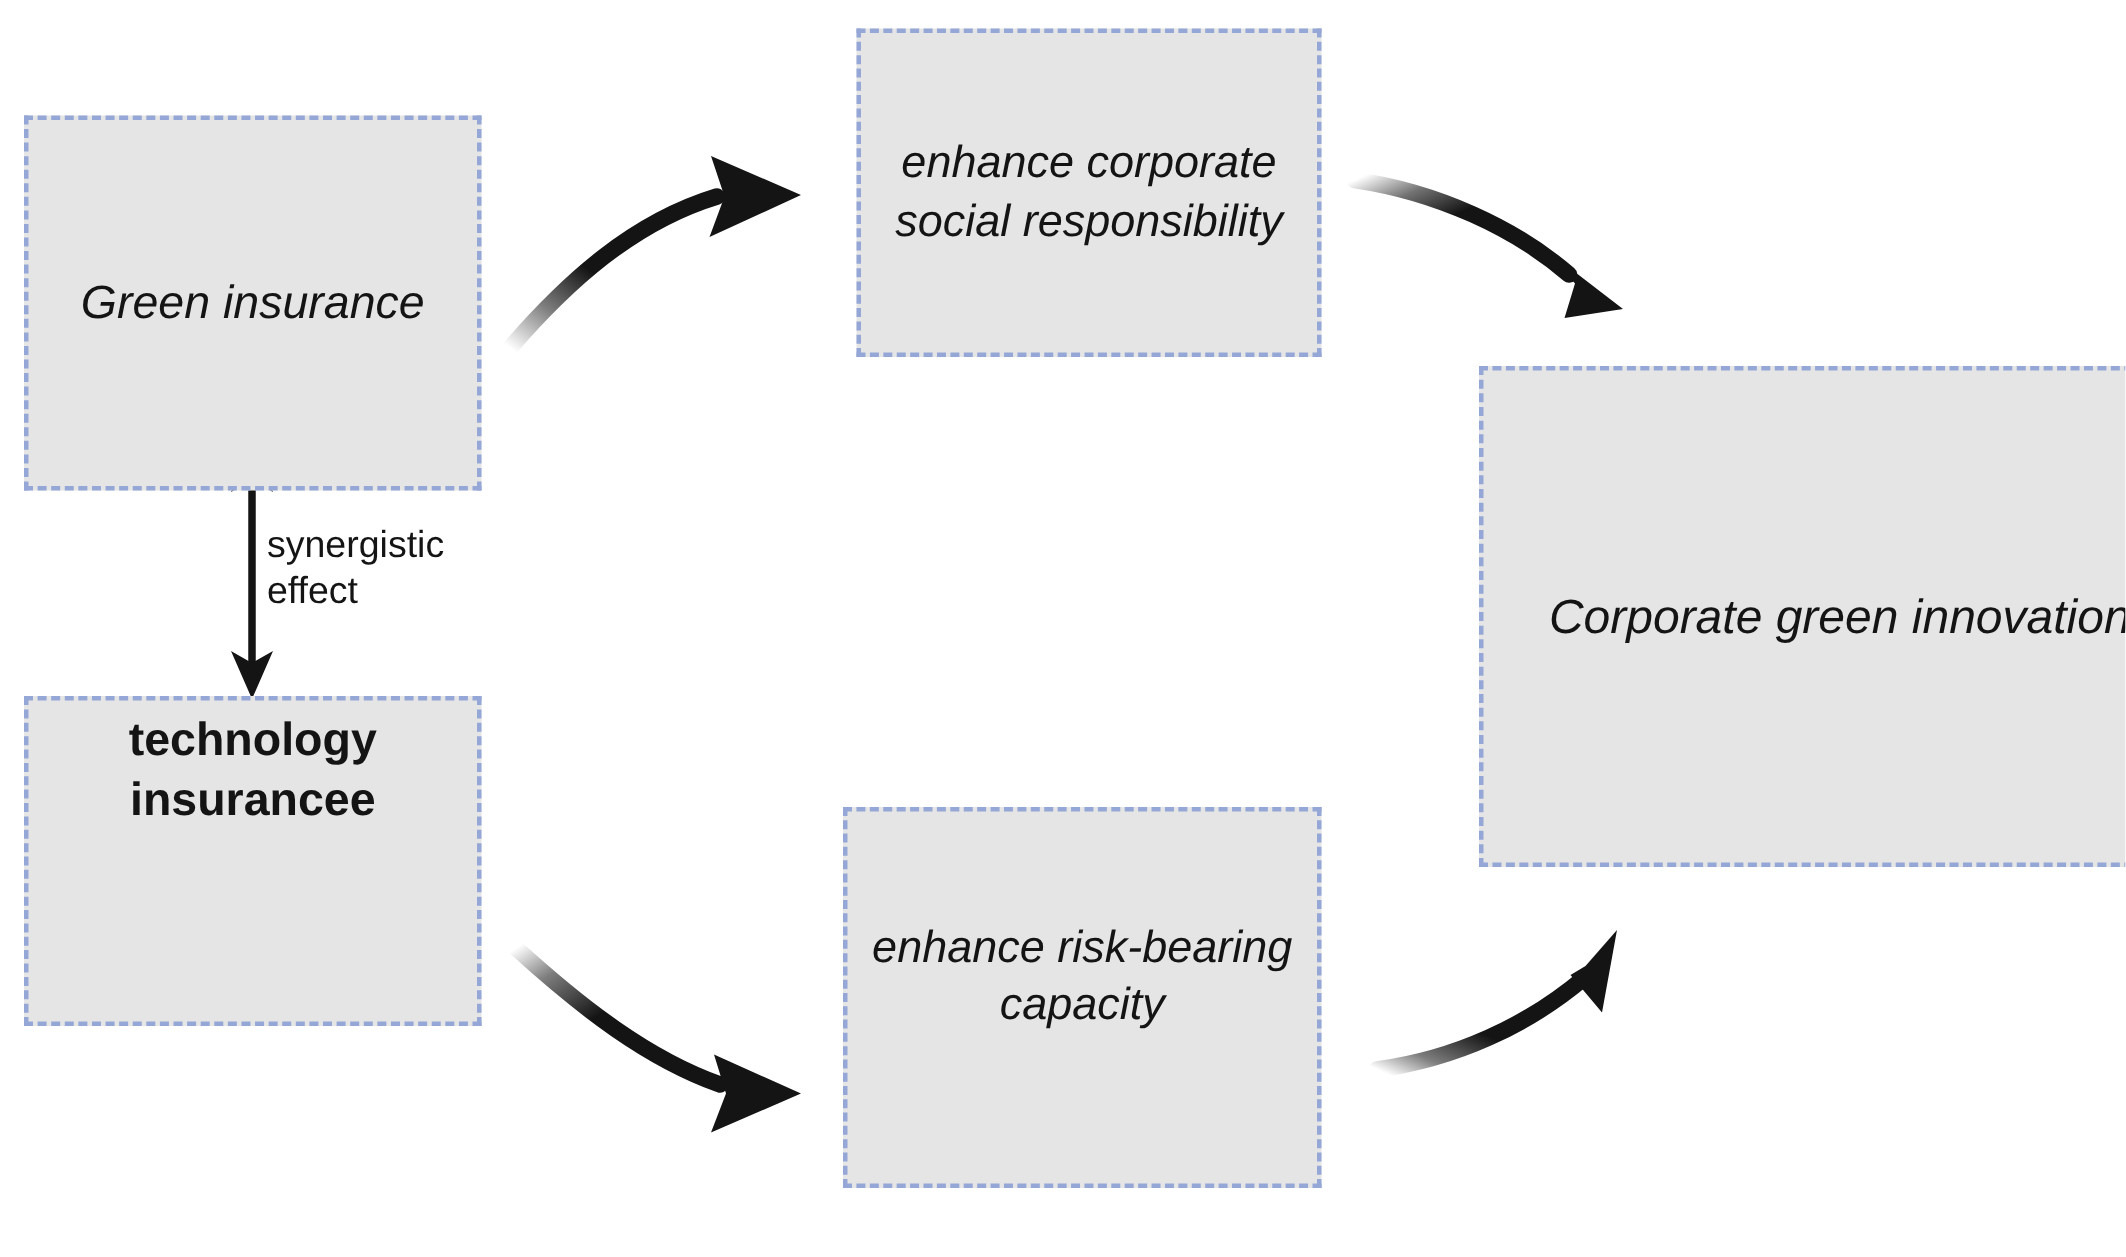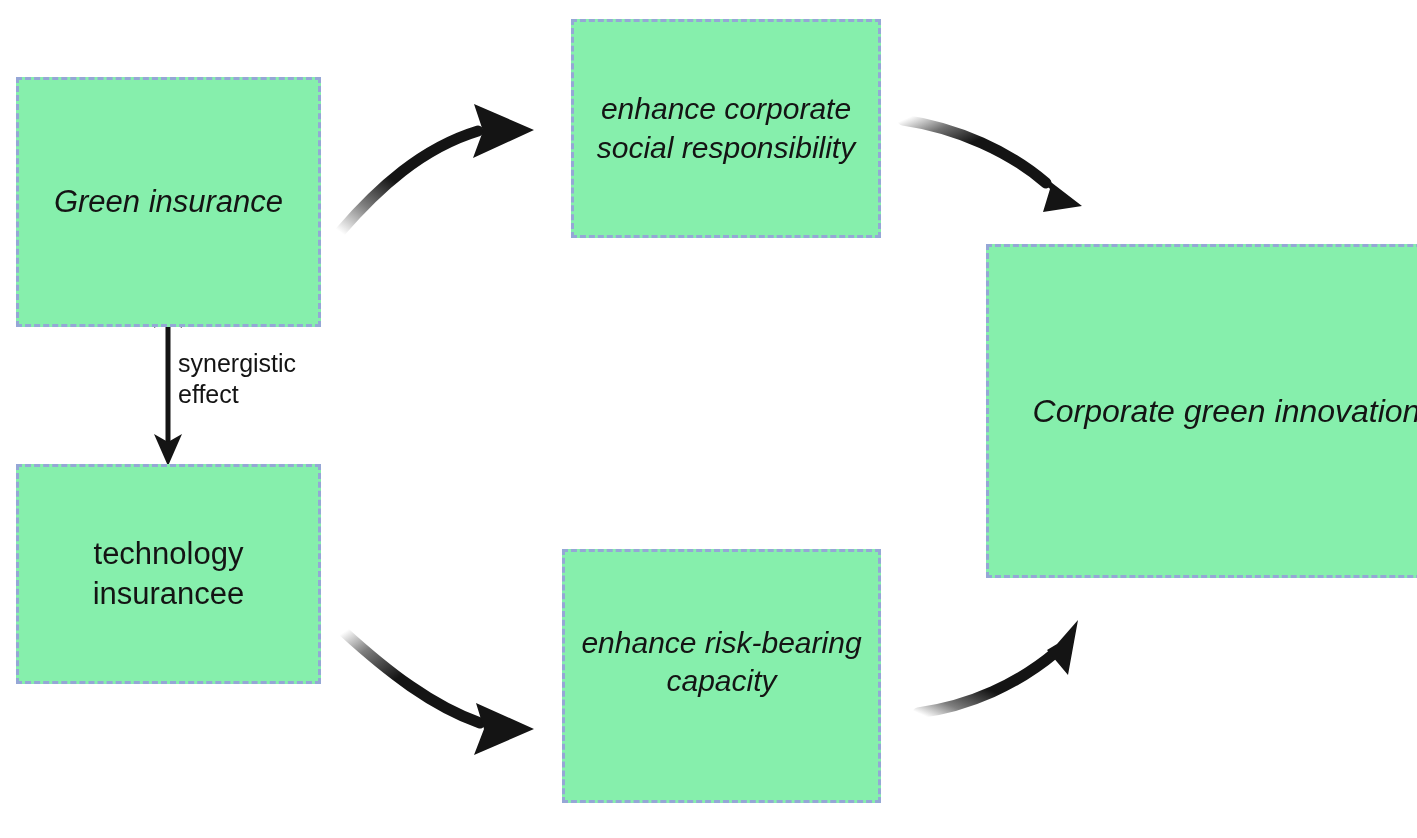--- a/index.html
+++ b/index.html
@@ -14,45 +14,45 @@
   #canvas {
     position: relative;
     width: 1417px;
     height: 838px;
     background: #ffffff;
     overflow: hidden;
   }
   .node {
     position: absolute;
     box-sizing: border-box;
-    background: #86efac;
+    background: #e5e5e5;
     border: 3px dashed #95a7d6;
     display: flex;
     align-items: center;
     justify-content: center;
     text-align: center;
     color: #141414;
     line-height: 1.28;
     padding: 6px 14px;
   }
   .node .label {
     display: block;
     width: 100%;
   }
   .italic .label { font-style: italic; }
   .upright .label { font-style: normal; }
 
   
   #node-green-insurance      { left: 16px;  top: 77px;  width: 305px; height: 250px; font-size: 31px; }
   #node-technology-insurance { left: 16px;  top: 464px; width: 305px; height: 220px; font-size: 31px; }
   #node-csr                  { left: 571px; top: 19px;  width: 310px; height: 219px; font-size: 30px; }
-  #node-risk-capacity        { left: 562px; top: 549px; width: 319px; height: 254px; font-size: 30px; }
+  #node-risk-capacity        { left: 562px; top: 538px; width: 319px; height: 254px; font-size: 30px; }
   #node-green-innovation     { left: 986px; top: 244px; width: 481px; height: 334px; font-size: 32px; }
 
-  #node-technology-insurance { align-items: center; }
+  #node-technology-insurance { align-items: flex-start; font-weight: bold; }
   #node-risk-capacity .label { transform: translateY(-14px); }
 
   
   #arrow-layer {
     position: absolute;
     left: 0; top: 0;
     width: 1417px;
     height: 838px;
     pointer-events: none;
   }

